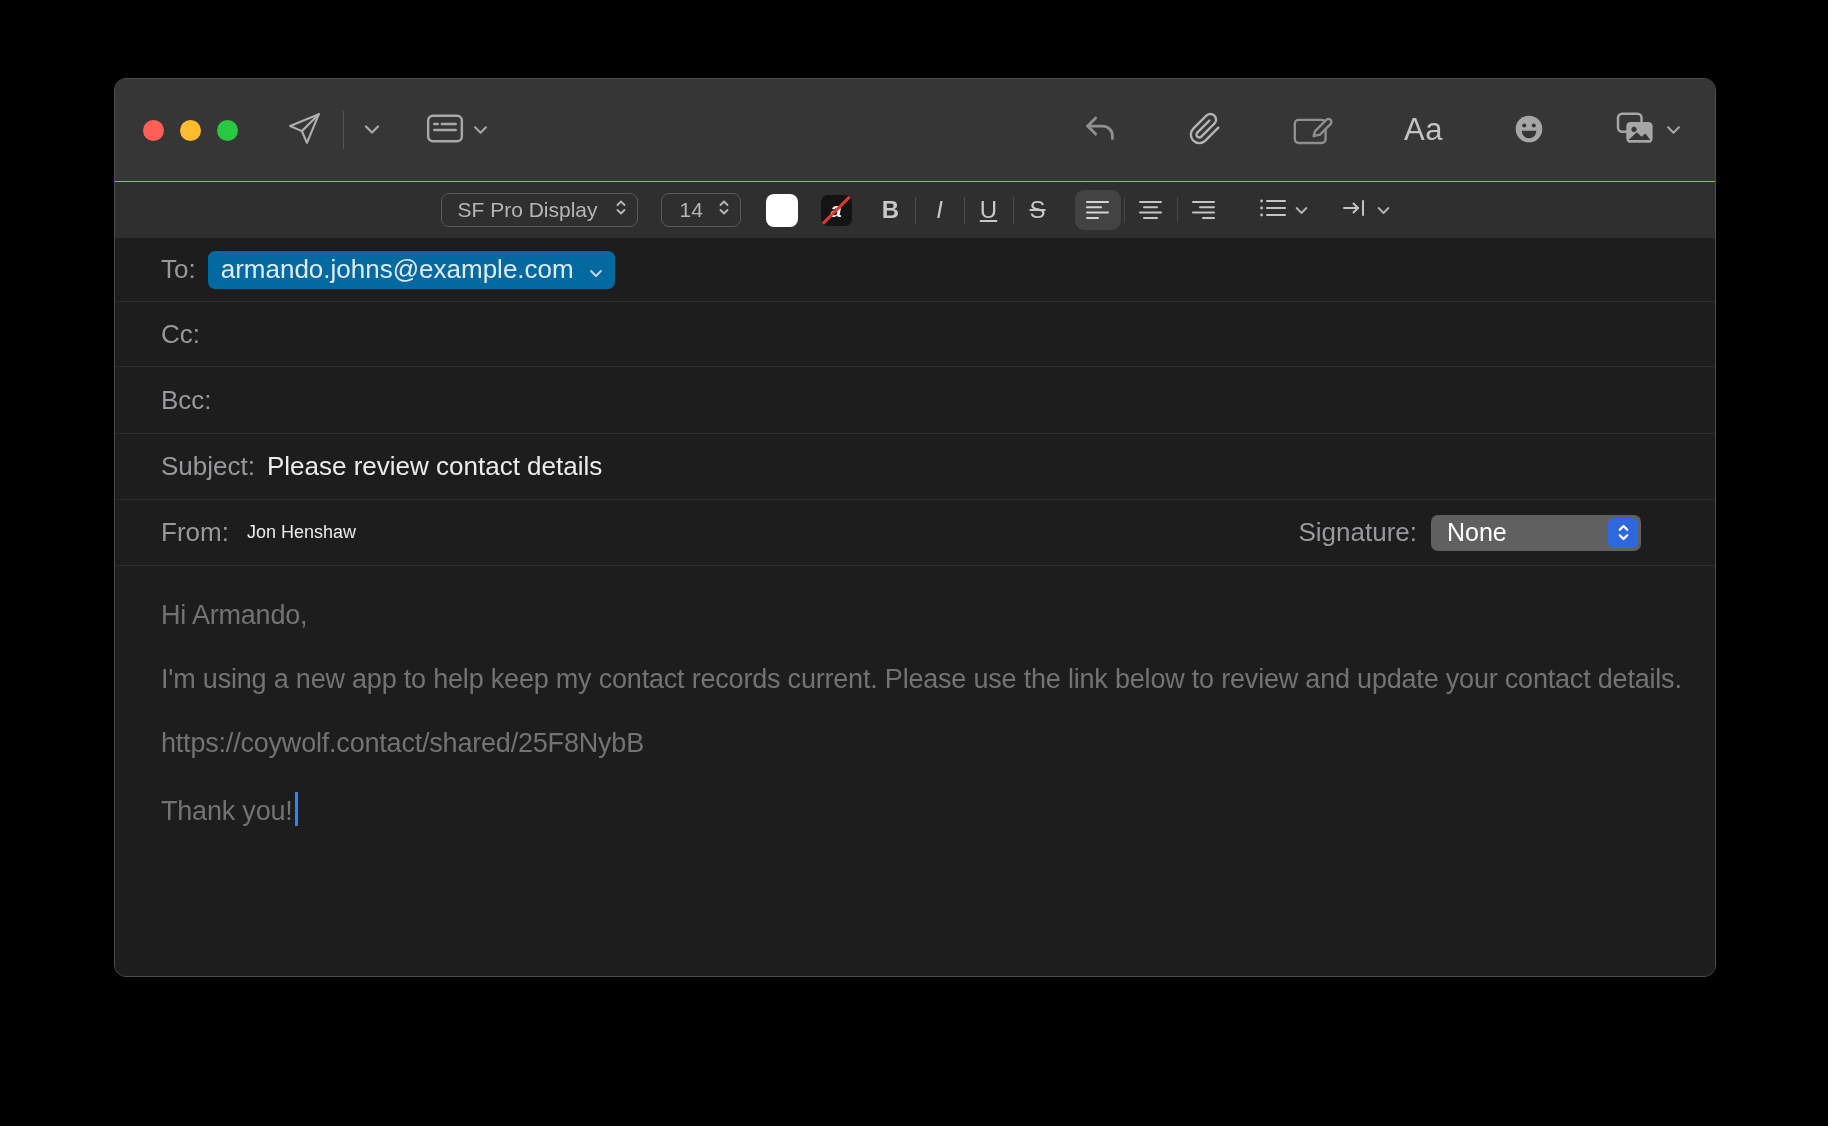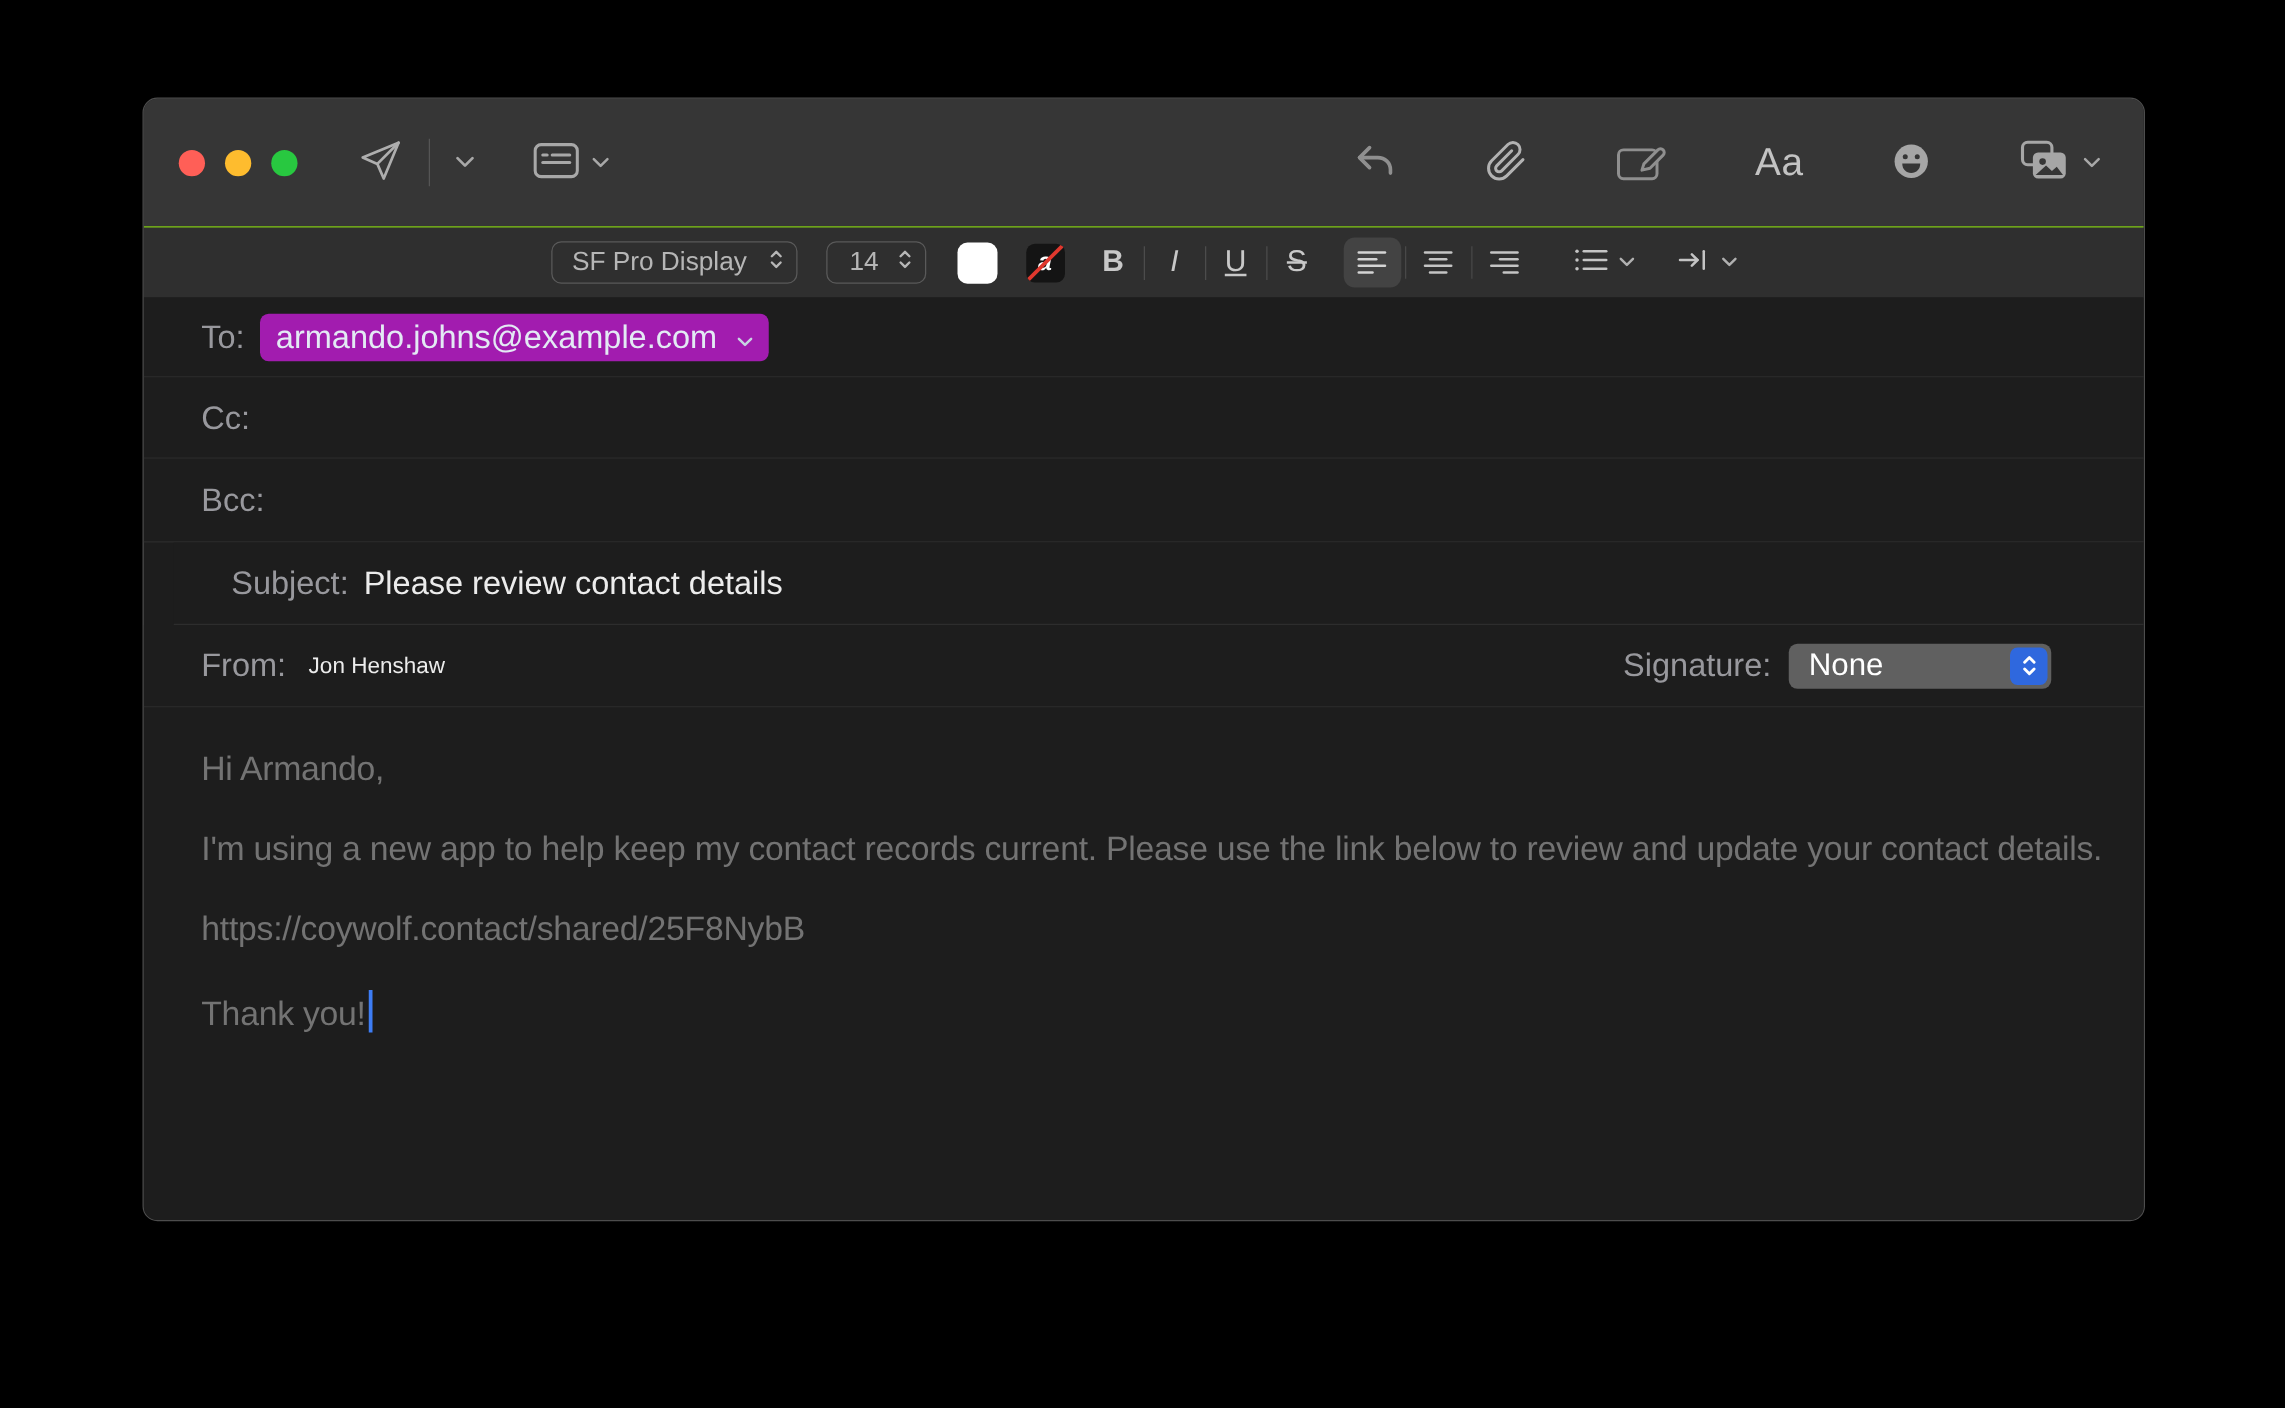--- a/index.html
+++ b/index.html
@@ -46,23 +46,23 @@
   .list-group{display:flex;align-items:center;gap:8px;margin-left:32px;}
   .indent-group{display:flex;align-items:center;gap:8px;margin-left:34px;}
 
   
   .hrow{display:flex;align-items:center;padding-left:46px;box-sizing:border-box;flex:none;
     border-bottom:1px solid #2d2d2d;background:#1d1d1d;}
   .hlabel{color:#98989d;font-size:26px;flex:none;}
   .row-to{height:64px;align-items:center;}
   .row-cc{height:65px;}
   .row-bcc{height:67px;}
-  .row-subject{height:66px;margin-left:24px;}
+  .row-subject{height:66px;}
   .row-from{height:66px;padding-right:74px;}
-  .token{margin-left:12px;background:#a21caf;border-radius:7px;height:38px;display:flex;
+  .token{margin-left:12px;background:#0369a1;border-radius:7px;height:38px;display:flex;
     align-items:center;gap:15px;padding:0 12px 0 13px;color:#e3eaf4;font-size:26px;}
   .subject-value{margin-left:12px;color:#ececec;font-size:26px;}
   .from-value{margin-left:18px;color:#ececec;font-size:18px;}
   .sig-wrap{margin-left:auto;display:flex;align-items:center;gap:14px;}
   .sig-select{width:210px;height:36px;background:#606060;border-radius:7px;display:flex;
     align-items:center;box-sizing:border-box;padding:0 3px 0 16px;justify-content:space-between;}
   .sig-select .val{color:#fff;font-size:25px;}
   .sig-stepper{width:30px;height:30px;background:#2f68de;border-radius:6px;display:flex;
     align-items:center;justify-content:center;}
 

